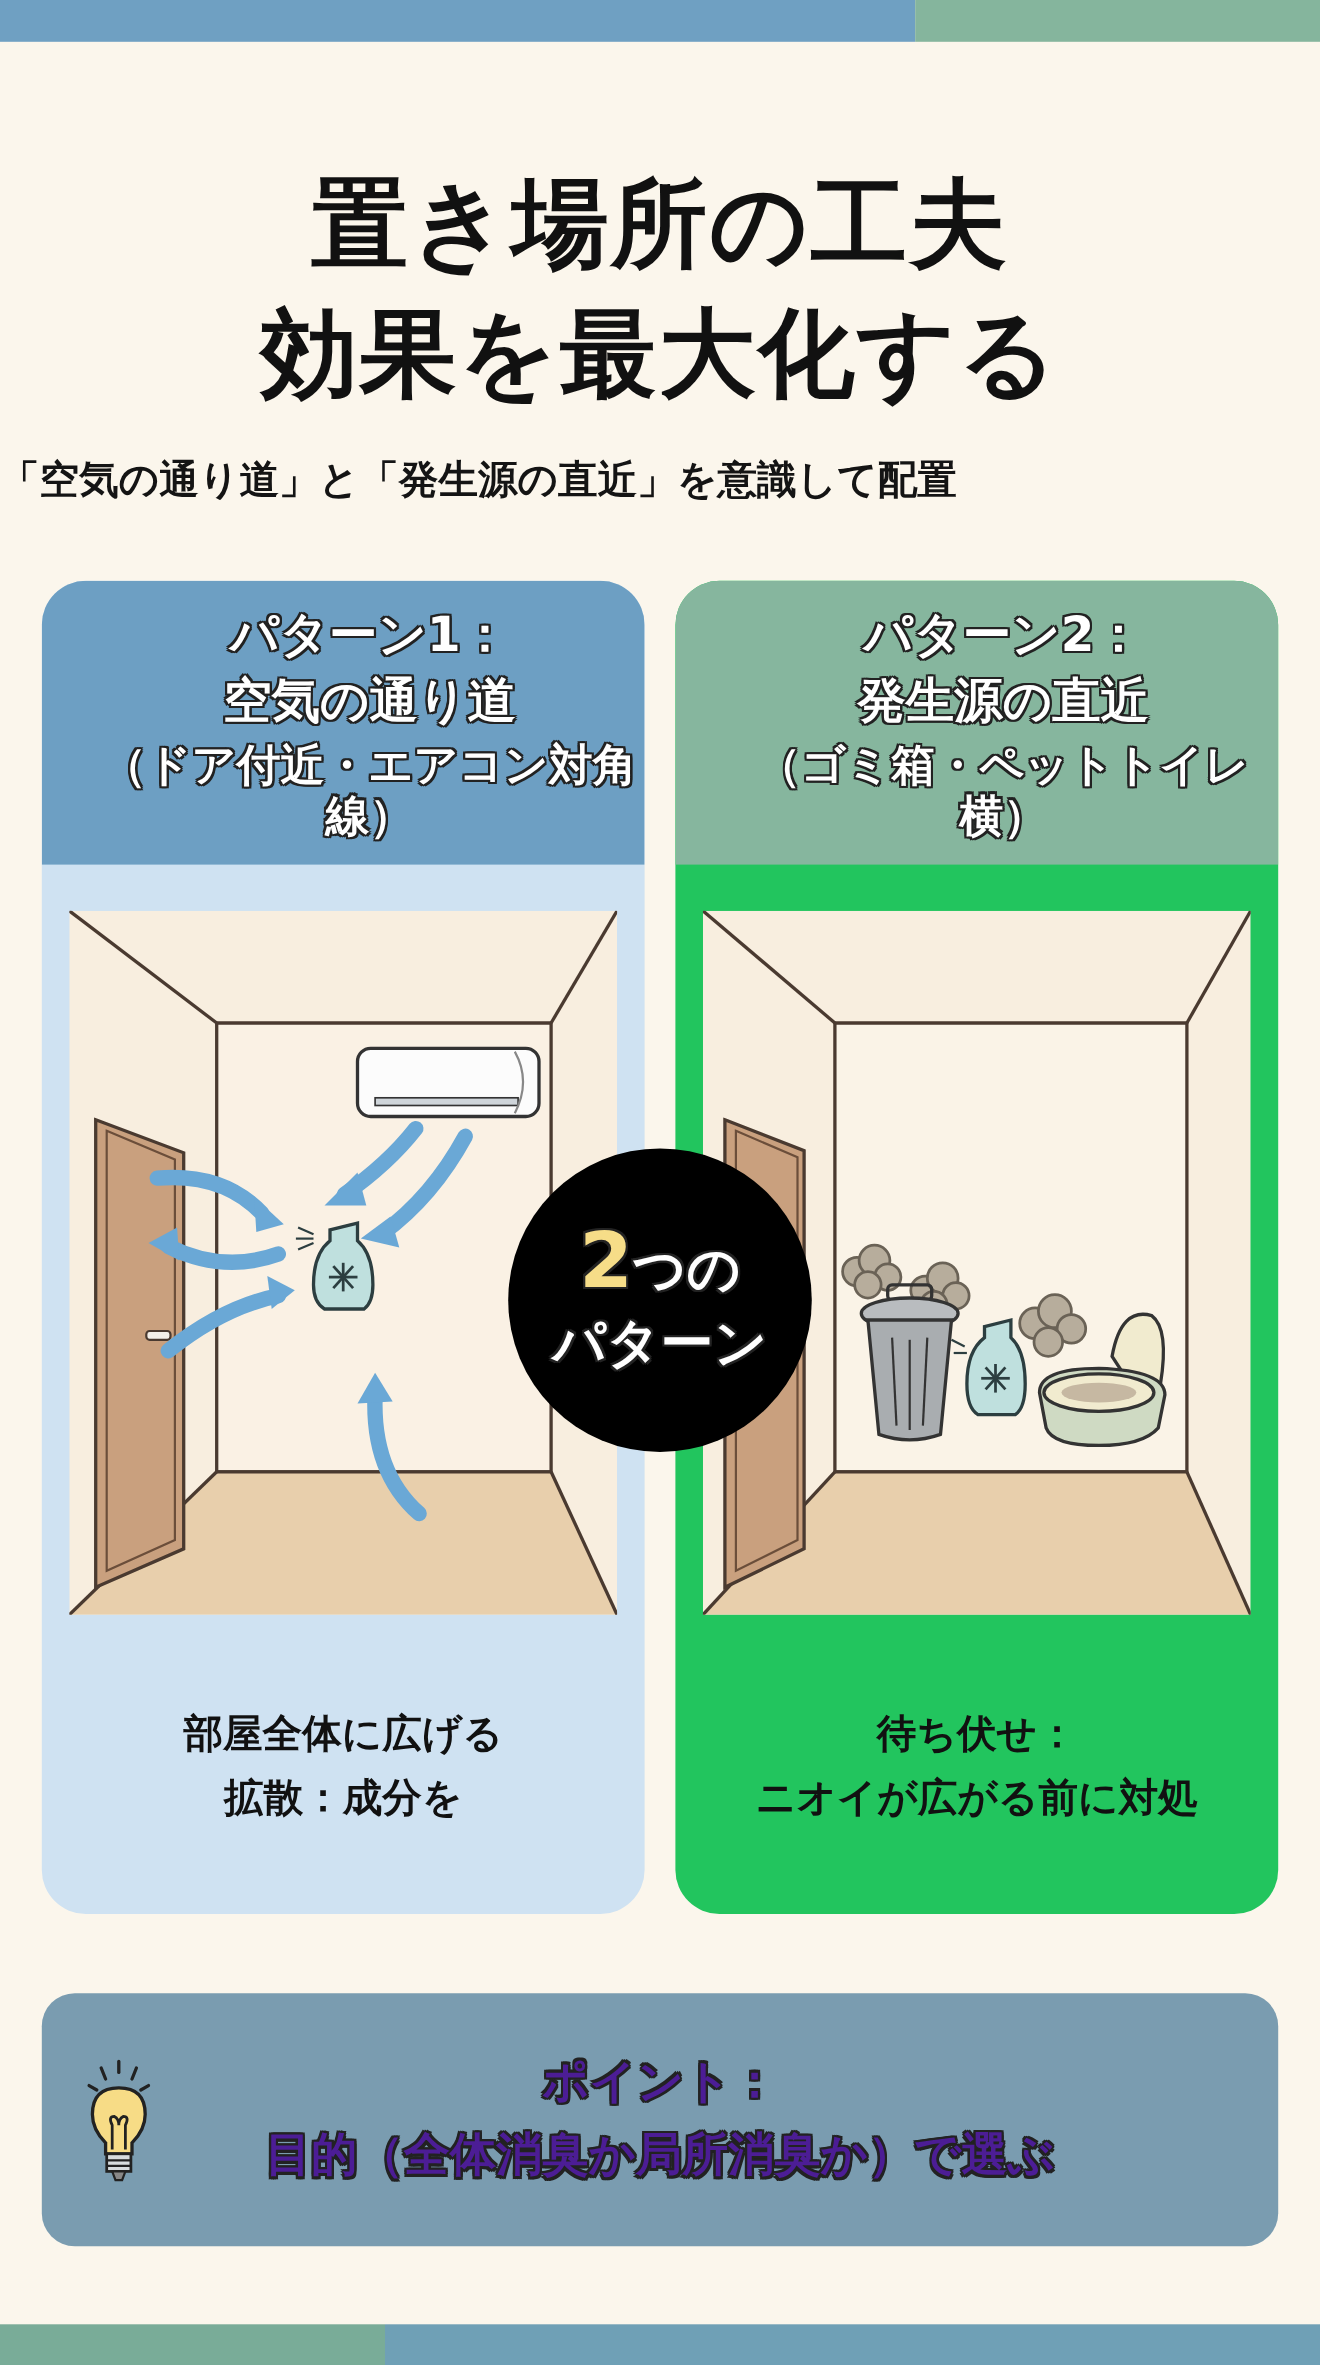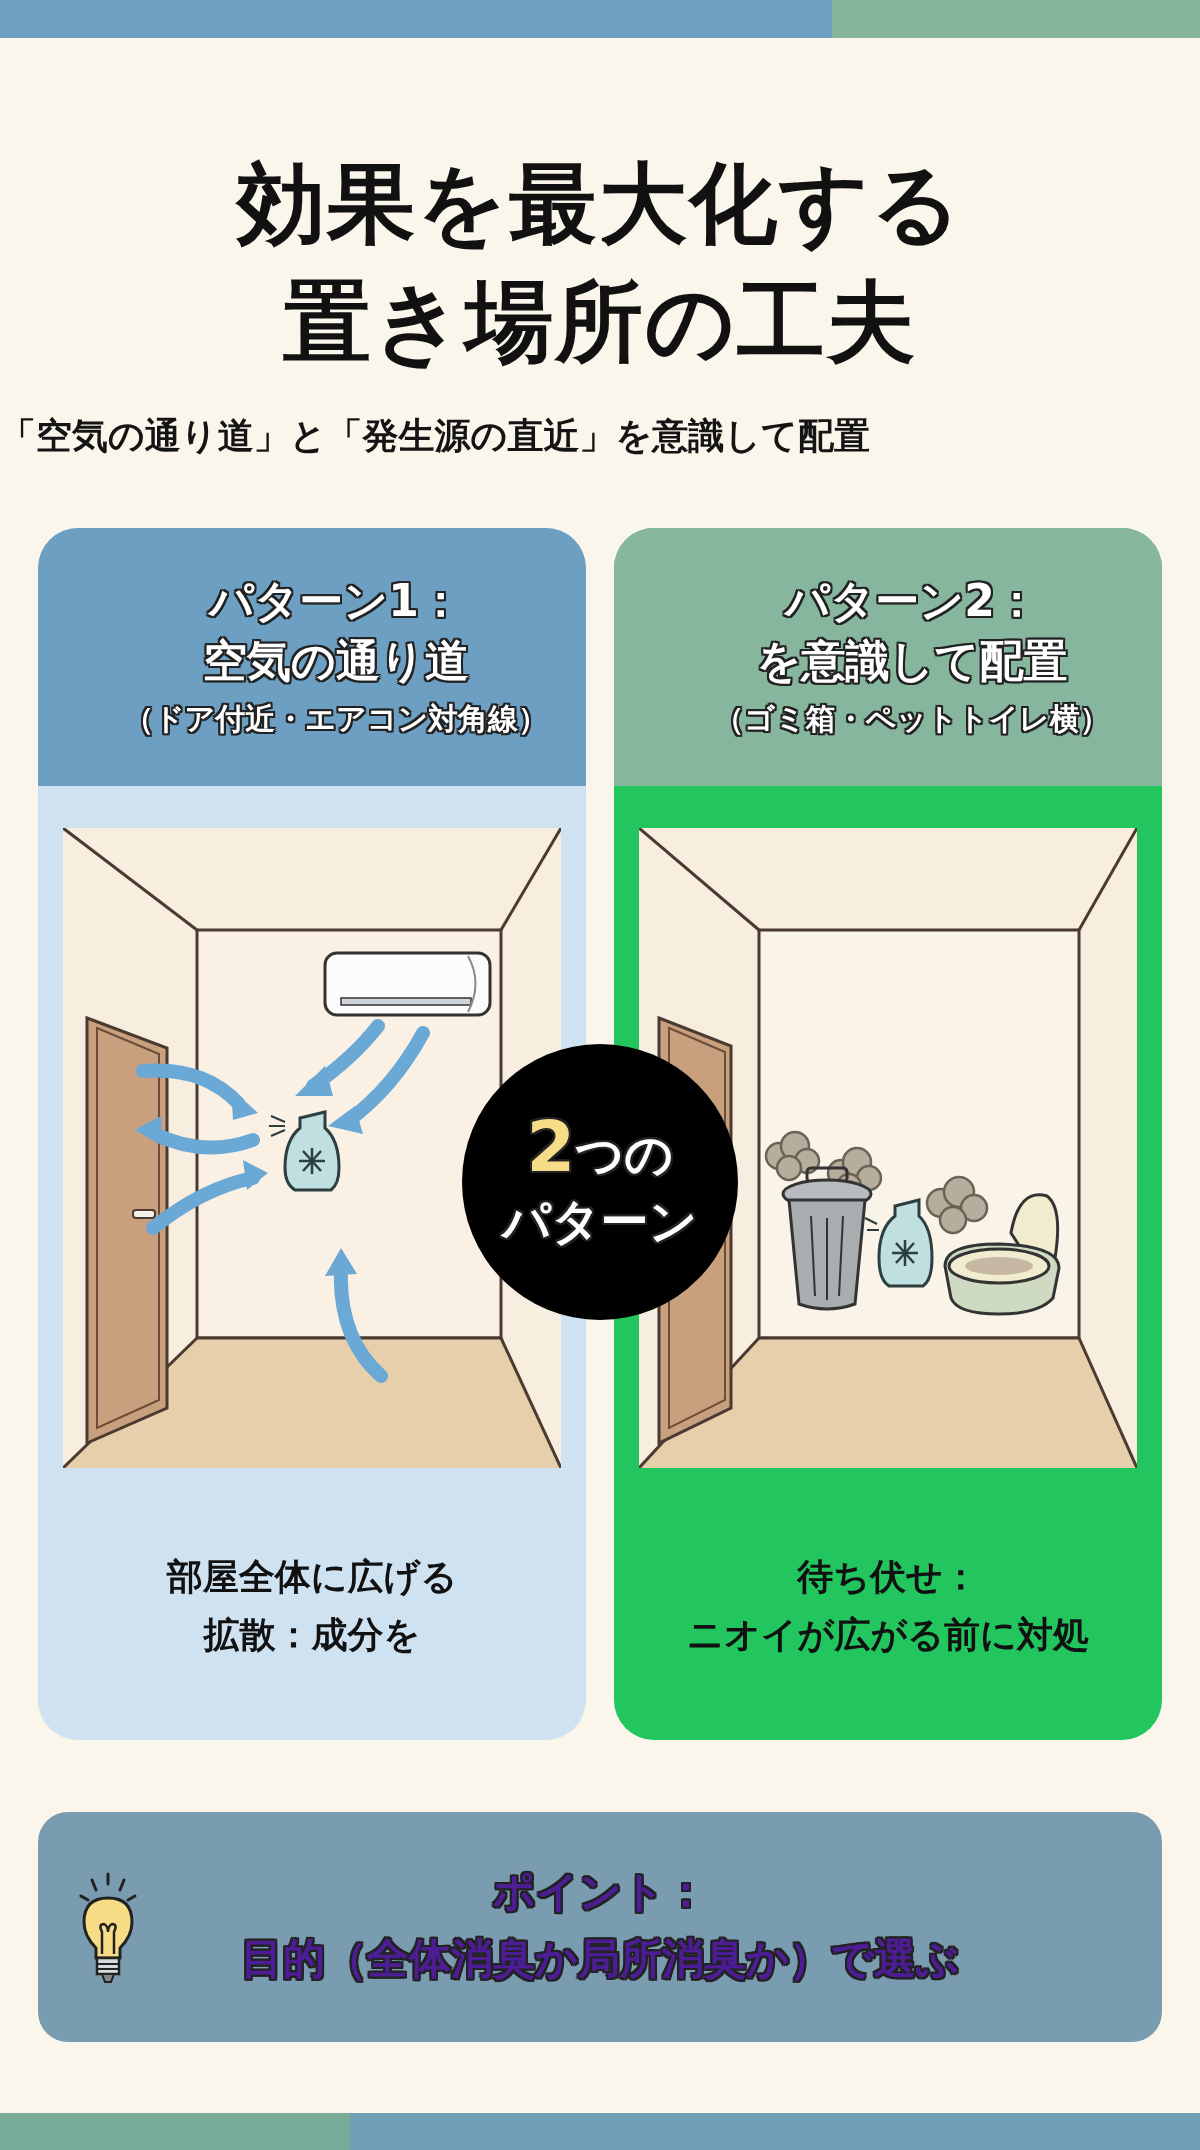--- a/index.html
+++ b/index.html
@@ -37,21 +37,21 @@
   .card-head {
     height: 258px; display: flex; flex-direction: column; align-items: center; justify-content: center;
     color: #fff; font-weight: bold; text-align: center;
     text-shadow: -2px -2px 0 #222, 2px -2px 0 #222, -2px 2px 0 #222, 2px 2px 0 #222, 0 2px 0 #222, 0 -2px 0 #222, 2px 0 0 #222, -2px 0 0 #222;
     padding-left: 48px;
   }
   .card.left .card-head { background: #6d9fc3; }
   .card.right .card-head { background: #86b69e; }
   .card-head .h1 { font-size: 44px; line-height: 58px; }
   .card-head .h2 { font-size: 44px; line-height: 62px; }
-  .card-head .h3 { font-size: 30px; line-height: 46px; margin-top: 4px; }
+  .card-head .h3 { font-size: 40px; line-height: 46px; margin-top: 4px; }
 
   .scene {
     position: absolute; top: 300px; left: 25px; width: 498px; height: 640px;
   }
   .scene svg { width: 100%; height: 100%; display: block; }
 
   .card-foot {
     position: absolute; top: 1020px; left: 0; width: 100%;
     text-align: center; font-weight: bold; font-size: 36px; line-height: 58px; color: #111;
   }
@@ -80,22 +80,22 @@
 </style>
 </head>
 <body>
 
 <div class="top-bar">
   <div class="seg-a"></div>
   <div class="seg-b"></div>
 </div>
 
 <div class="title">
+  <div>置き場所の工夫</div>
   <div>効果を最大化する</div>
-  <div>置き場所の工夫</div>
 </div>
 <div class="subtitle">「空気の通り道」と「発生源の直近」を意識して配置</div>
 
 <div class="card left">
   <div class="card-head">
     <div class="h1">パターン1：</div>
     <div class="h2">空気の通り道</div>
     <div class="h3">（ドア付近・エアコン対角線）</div>
   </div>
   <div class="scene">
@@ -155,21 +155,21 @@
   </div>
   <div class="card-foot">
     <div>部屋全体に広げる</div>
     <div>拡散：成分を</div>
   </div>
 </div>
 
 <div class="card right">
   <div class="card-head">
     <div class="h1">パターン2：</div>
-    <div class="h2">を意識して配置</div>
+    <div class="h2">発生源の直近</div>
     <div class="h3">（ゴミ箱・ペットトイレ横）</div>
   </div>
   <div class="scene">
     <svg viewBox="0 0 498 640" xmlns="http://www.w3.org/2000/svg">
       <rect x="0" y="0" width="498" height="640" fill="#f8eedf"></rect>
       <polygon points="120,102 440,102 440,510 120,510" fill="#faf3e7" stroke="#4a3a30" stroke-width="3"></polygon>
       <line x1="0" y1="0" x2="120" y2="102" stroke="#4a3a30" stroke-width="3"></line>
       <line x1="498" y1="0" x2="440" y2="102" stroke="#4a3a30" stroke-width="3"></line>
       <polygon points="0,640 120,510 440,510 498,640" fill="#e8cfac"></polygon>
       <line x1="0" y1="640" x2="120" y2="510" stroke="#4a3a30" stroke-width="3"></line>

